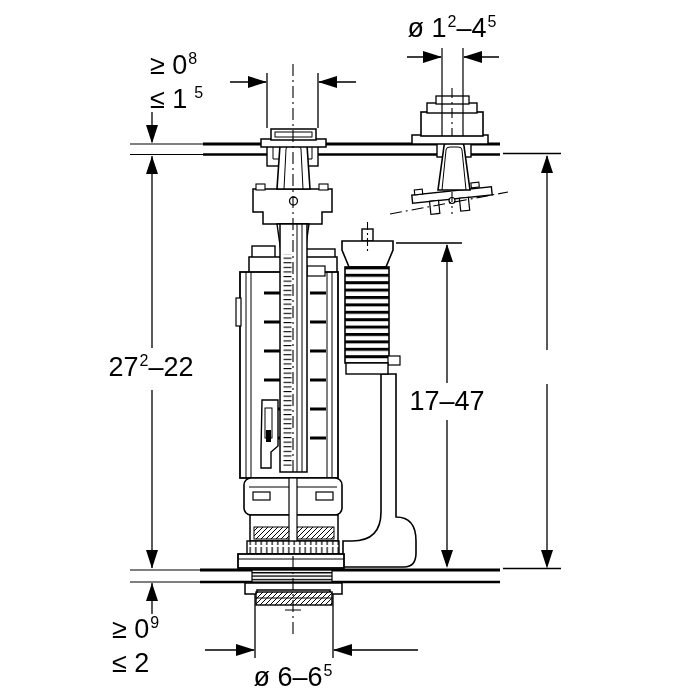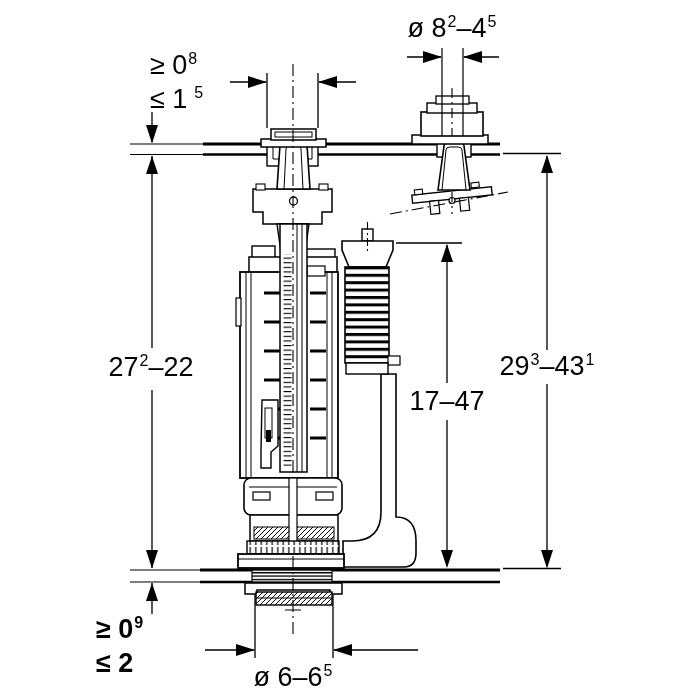--- a/index.html
+++ b/index.html
@@ -162,36 +162,33 @@
   </g>
 </svg>
 
 <div class="lbl" style="left:112px;top:50px;margin-left:38px;">
   <div><span>≥ 0</span><span class="sup">8</span></div>
   <div><span>≤ 1</span><span class="sup gap">5</span></div>
 </div>
 
 
 <div class="lbl ctr" style="left:396px;top:13px;width:112px;">
-  <span>ø 8</span><span class="sup">2</span><span>–4</span><span class="sup">5</span>
+  <span>ø 1</span><span class="sup">2</span><span>–4</span><span class="sup">5</span>
 </div>
 
 <div class="lbl ctr" style="left:95px;top:352px;width:112px;">
   <span>27</span><span class="sup">2</span><span>–22</span>
 </div>
 
 <div class="lbl ctr" style="left:392px;top:386px;width:110px;">
   <span>17–47</span>
 </div>
 
-<div class="lbl ctr" style="left:491px;top:351px;width:112px;">
-  <span>29</span><span class="sup">3</span><span>–43</span><span class="sup">1</span>
-</div>
 
-<div class="lbl" style="left:96px;top:614px;font-weight:bold;">
+<div class="lbl" style="left:112px;top:614px;">
   <div><span>≥ 0</span><span class="sup">9</span></div>
   <div><span>≤ 2</span></div>
 </div>
 
 <div class="lbl ctr" style="left:237px;top:662px;width:112px;">
   <span>ø 6–6</span><span class="sup">5</span>
 </div>
 
 </div>
 

